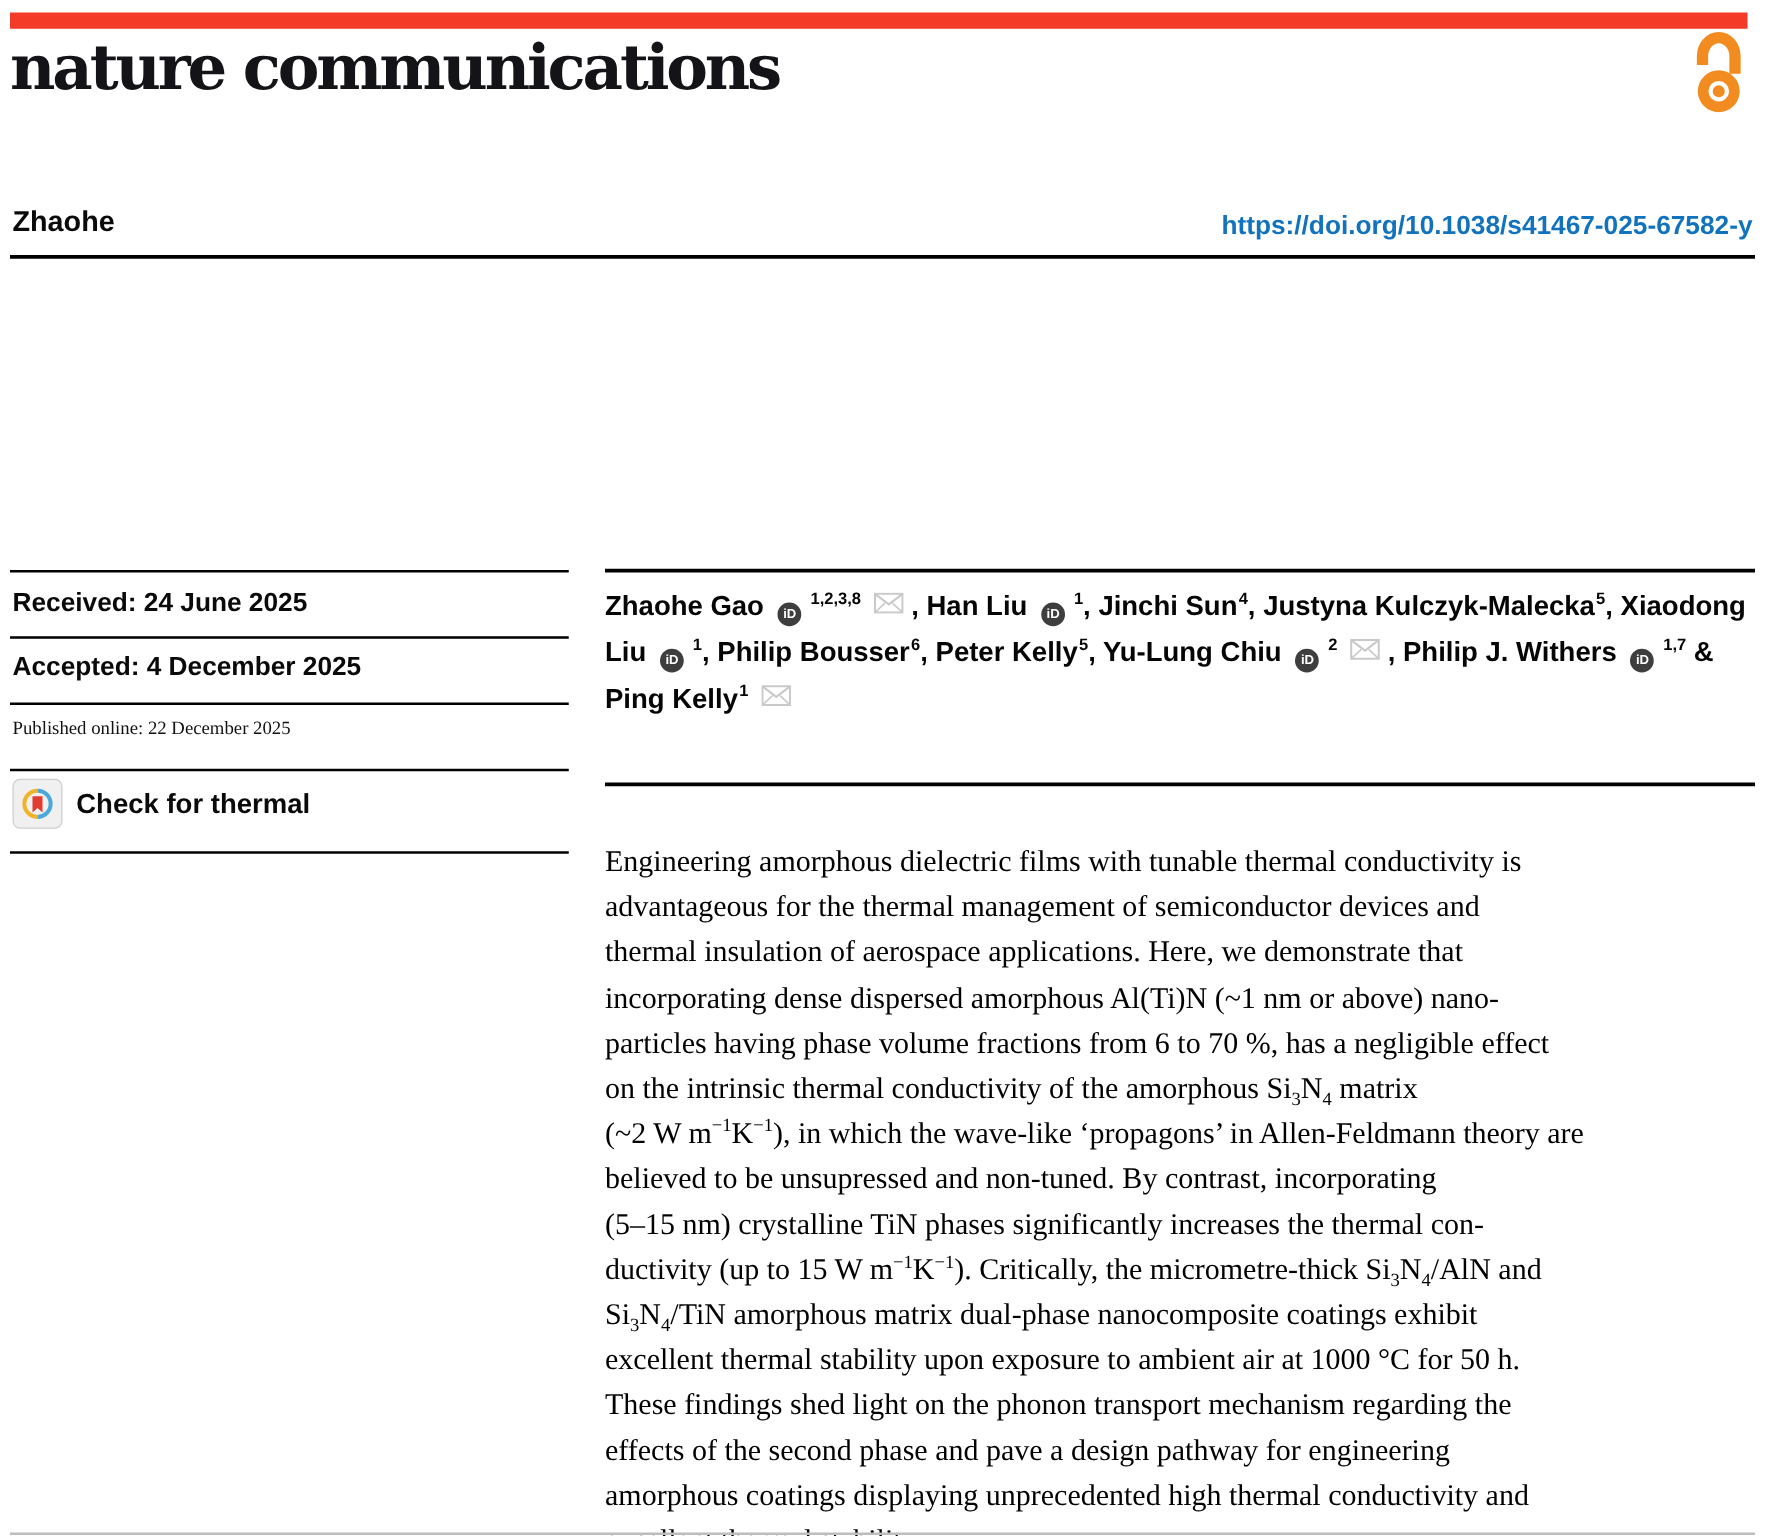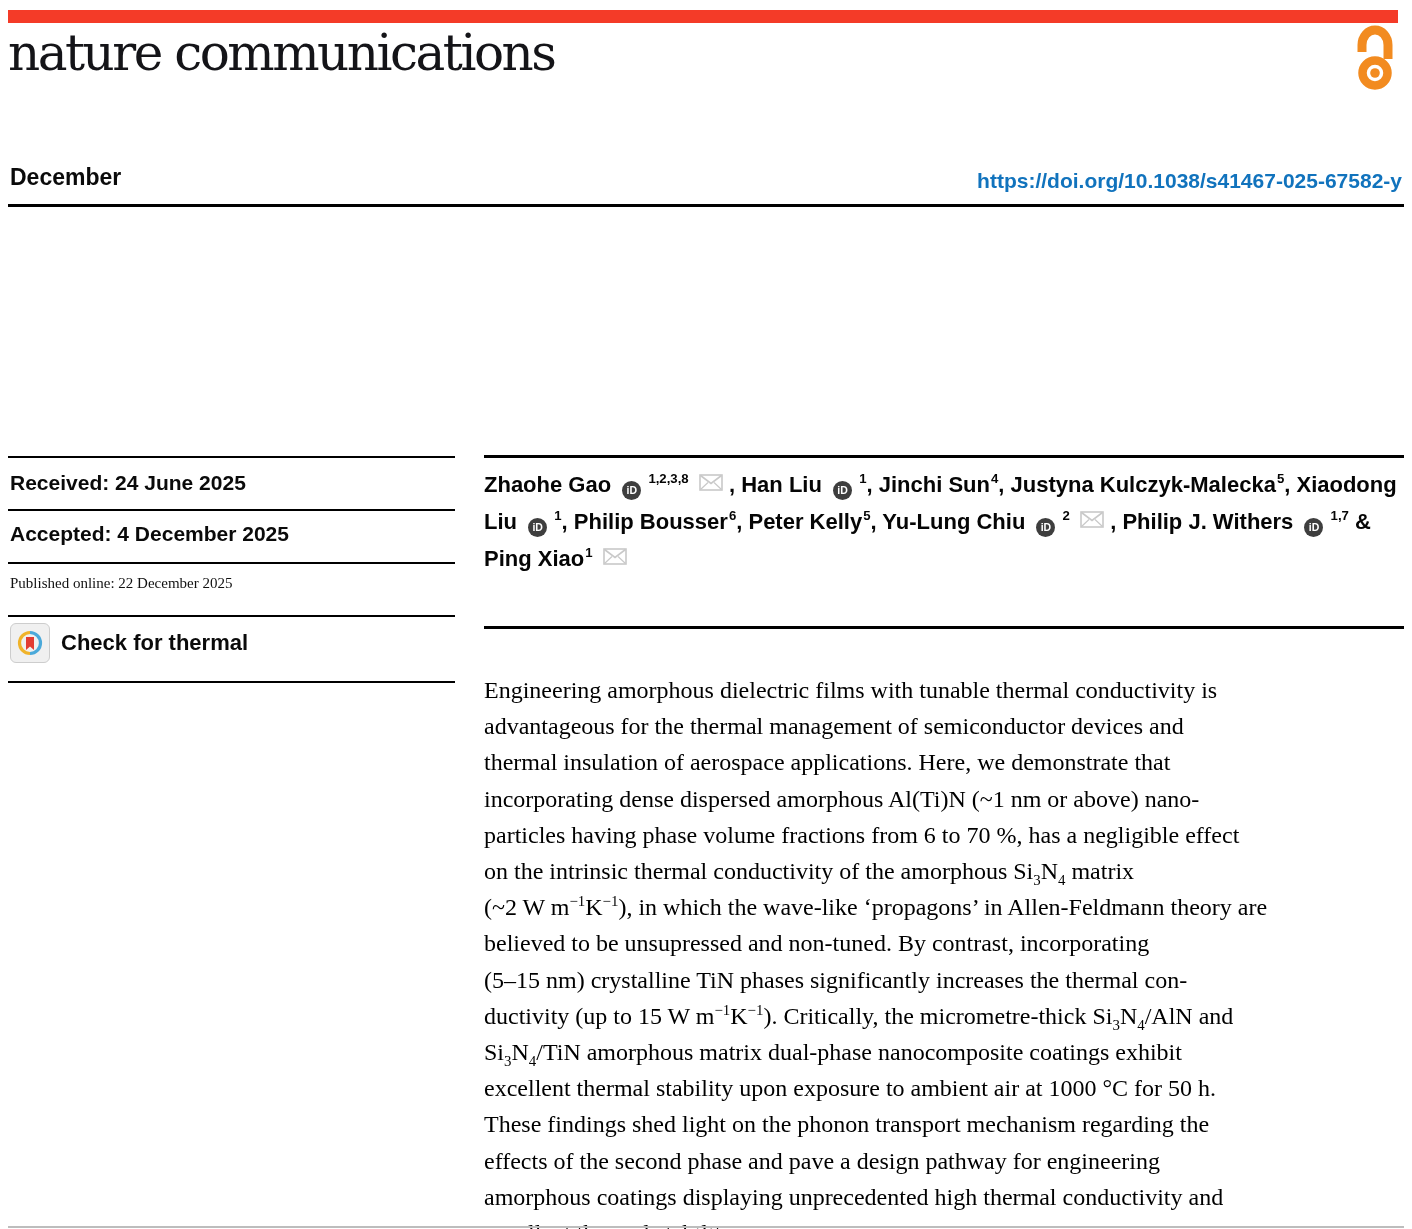--- a/index.html
+++ b/index.html
@@ -7,21 +7,21 @@
     --crossmark-yellow:#f0b32a; --crossmark-blue:#4aa9da; --crossmark-red:#e23c32;
     --orcid-bg:#3e3e3e; --rule-dark:#000000; --rule-light:#bdbdbd; --envelope-gray:#c9c9c9;
     --ink:#141418;
   }
   html,body{margin:0;padding:0;background:#fff;}
   .page{position:relative;width:1412px;height:1229px;background:#fff;overflow:hidden;
         font-family:"Liberation Sans","DejaVu Sans",sans-serif;color:#000;}
 
   .topbar{position:absolute;left:8px;top:10px;width:1390px;height:13px;background:var(--accent-bar);}
   .logo{position:absolute;left:8px;top:24px;font-family:"DejaVu Serif","Liberation Serif",serif;
-        font-weight:400;font-size:50px;letter-spacing:-2.5px;color:var(--ink);cursor:pointer;}
+        font-weight:700;font-size:50px;letter-spacing:-2.5px;color:var(--ink);cursor:pointer;}
   .oa{position:absolute;left:1352px;top:24px;width:46px;height:66px;cursor:pointer;}
 
   .article-label{position:absolute;left:10px;top:164px;font-size:23px;font-weight:700;color:#0a0a0a;}
   .doi{position:absolute;right:10px;top:169px;font-size:21px;font-weight:700;color:var(--doi-link);
        text-decoration:none;cursor:pointer;}
   .rule{position:absolute;background:var(--rule-dark);}
   .rule-header{left:8px;top:204px;width:1396px;height:3px;}
 
   .title{position:absolute;left:8px;top:212px;margin:0;width:1396px;
          font-family:"DejaVu Serif","Liberation Serif",serif;font-weight:700;
@@ -61,21 +61,21 @@
 
   <div class="topbar"></div>
   <div class="logo">nature communications</div>
 
   <svg class="oa" viewBox="0 0 46 66">
     <path d="M10 28 V21 A13 15 0 0 1 36 21 V35" fill="none" stroke="var(--open-access)" stroke-width="9"></path>
     <circle cx="23" cy="49" r="12.5" fill="none" stroke="var(--open-access)" stroke-width="8.5"></circle>
     <circle cx="23" cy="49" r="4.8" fill="var(--open-access)"></circle>
   </svg>
 
-  <div class="article-label">December</div>
+  <div class="article-label">Zhaohe</div>
   <a class="doi">https://doi.org/10.1038/s41467-025-67582-y</a>
   <div class="rule rule-header"></div>
 
 
   <div class="lrule" style="top:456px"></div>
   <div class="meta bold" style="top:471px">Received: 24 June 2025</div>
   <div class="lrule" style="top:509px"></div>
   <div class="meta bold" style="top:522px">Accepted: 4 December 2025</div>
   <div class="lrule" style="top:562px"></div>
   <div class="meta serif" style="top:575px">Published online: 22 December 2025</div>
@@ -111,21 +111,21 @@
   <span class="orcid">iD</span>
 <sup>2</sup>
   <svg class="mail" width="24" height="17" viewBox="0 0 24 17">
     <rect x="1" y="1" width="22" height="15" fill="#ffffff" stroke="var(--envelope-gray)" stroke-width="1.6"></rect>
     <polyline points="1.5,1.5 12,9.5 22.5,1.5" fill="none" stroke="var(--envelope-gray)" stroke-width="1.6"></polyline>
     <polyline points="1.5,15.5 9,8.5" fill="none" stroke="var(--envelope-gray)" stroke-width="1.2"></polyline>
     <polyline points="22.5,15.5 15,8.5" fill="none" stroke="var(--envelope-gray)" stroke-width="1.2"></polyline>
   </svg>
 <span>, </span></span><span><span>Philip J. Withers</span>
   <span class="orcid">iD</span>
-<sup>1,7</sup><span> &amp; </span></span><span><span>Ping Xiao</span><sup>1</sup>
+<sup>1,7</sup><span> &amp; </span></span><span><span>Ping Kelly</span><sup>1</sup>
   <svg class="mail" width="24" height="17" viewBox="0 0 24 17">
     <rect x="1" y="1" width="22" height="15" fill="#ffffff" stroke="var(--envelope-gray)" stroke-width="1.6"></rect>
     <polyline points="1.5,1.5 12,9.5 22.5,1.5" fill="none" stroke="var(--envelope-gray)" stroke-width="1.6"></polyline>
     <polyline points="1.5,15.5 9,8.5" fill="none" stroke="var(--envelope-gray)" stroke-width="1.2"></polyline>
     <polyline points="22.5,15.5 15,8.5" fill="none" stroke="var(--envelope-gray)" stroke-width="1.2"></polyline>
   </svg>
 </span></div>
   <div class="rrule" style="top:626px"></div>
   <div class="abstract">Engineering amorphous dielectric films with tunable thermal conductivity is<br>advantageous for the thermal management of semiconductor devices and<br>thermal insulation of aerospace applications. Here, we demonstrate that<br>incorporating dense dispersed amorphous Al(Ti)N (~1 nm or above) nano-<br>particles having phase volume fractions from 6 to 70 %, has a negligible effect<br>on the intrinsic thermal conductivity of the amorphous Si<sub>3</sub>N<sub>4</sub> matrix<br>(~2 W m<sup>−1</sup>K<sup>−1</sup>), in which the wave-like ‘propagons’ in Allen-Feldmann theory are<br>believed to be unsupressed and non-tuned. By contrast, incorporating<br>(5–15 nm) crystalline TiN phases significantly increases the thermal con-<br>ductivity (up to 15 W m<sup>−1</sup>K<sup>−1</sup>). Critically, the micrometre-thick Si<sub>3</sub>N<sub>4</sub>/AlN and<br>Si<sub>3</sub>N<sub>4</sub>/TiN amorphous matrix dual-phase nanocomposite coatings exhibit<br>excellent thermal stability upon exposure to ambient air at 1000 °C for 50 h.<br>These findings shed light on the phonon transport mechanism regarding the<br>effects of the second phase and pave a design pathway for engineering<br>amorphous coatings displaying unprecedented high thermal conductivity and<br>excellent thermal stability.</div>
 

